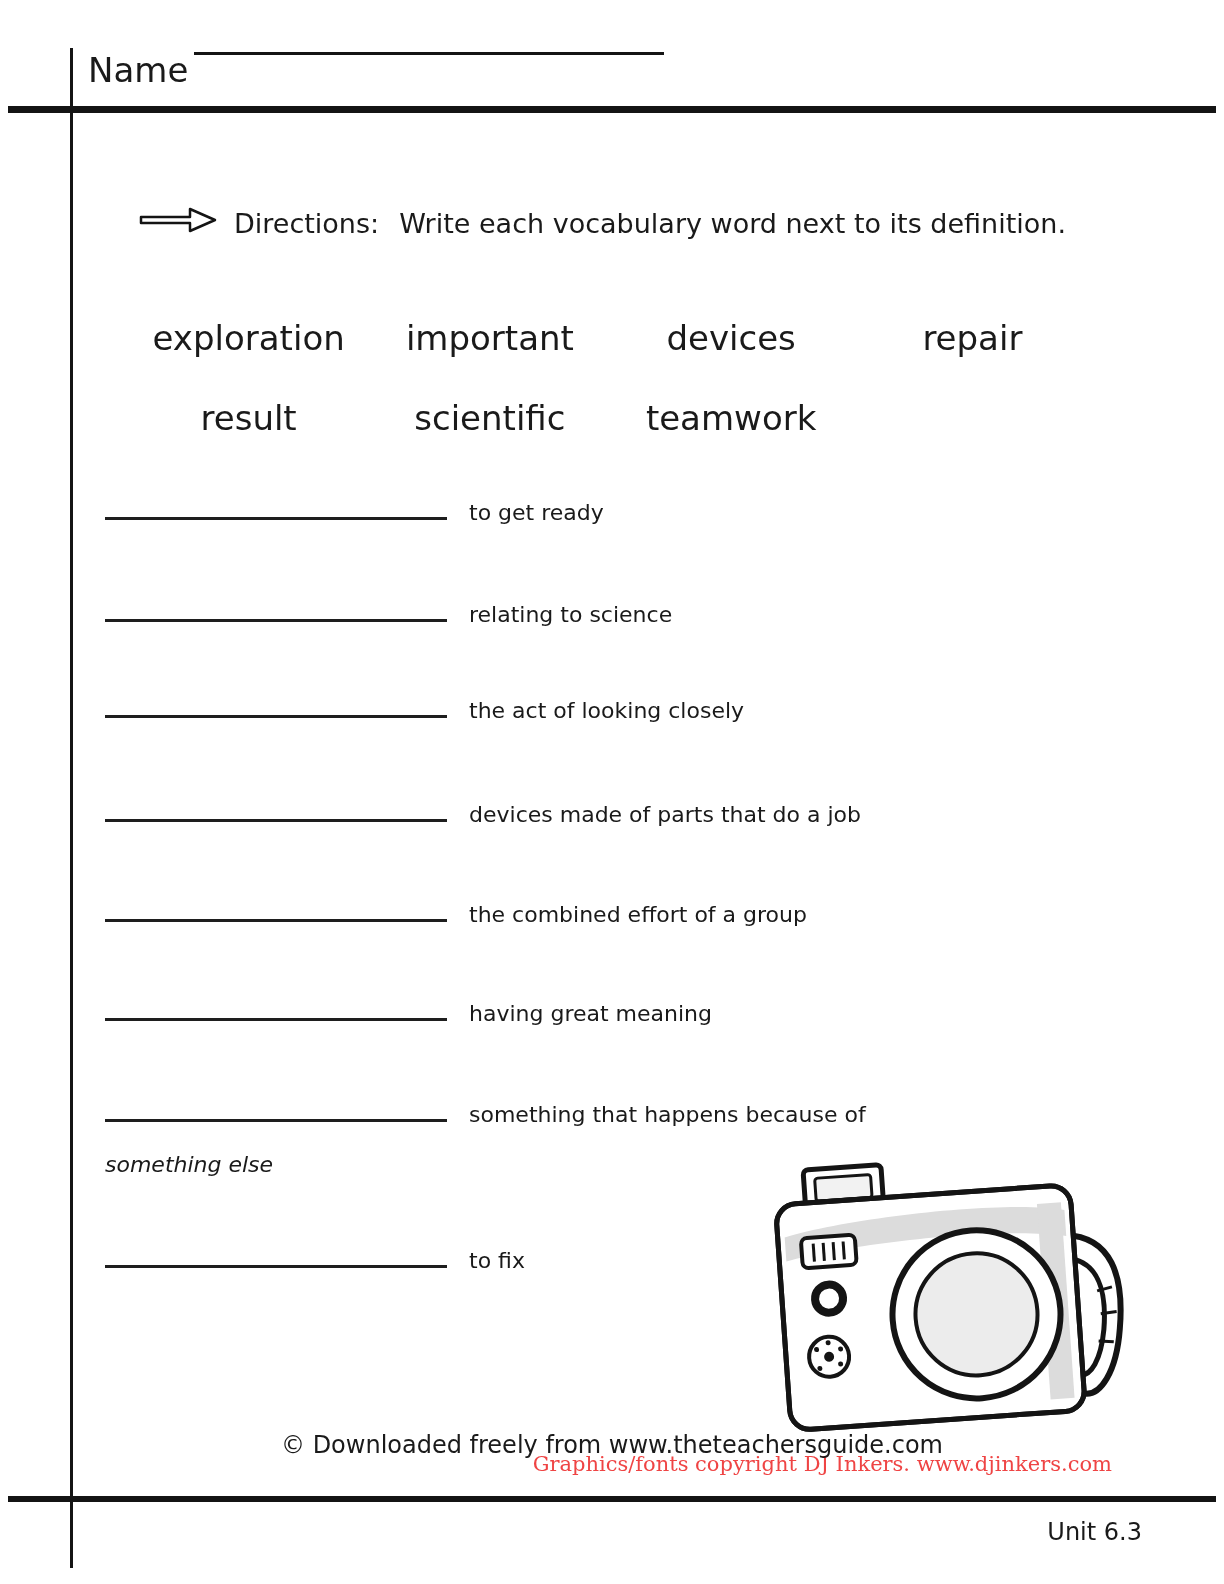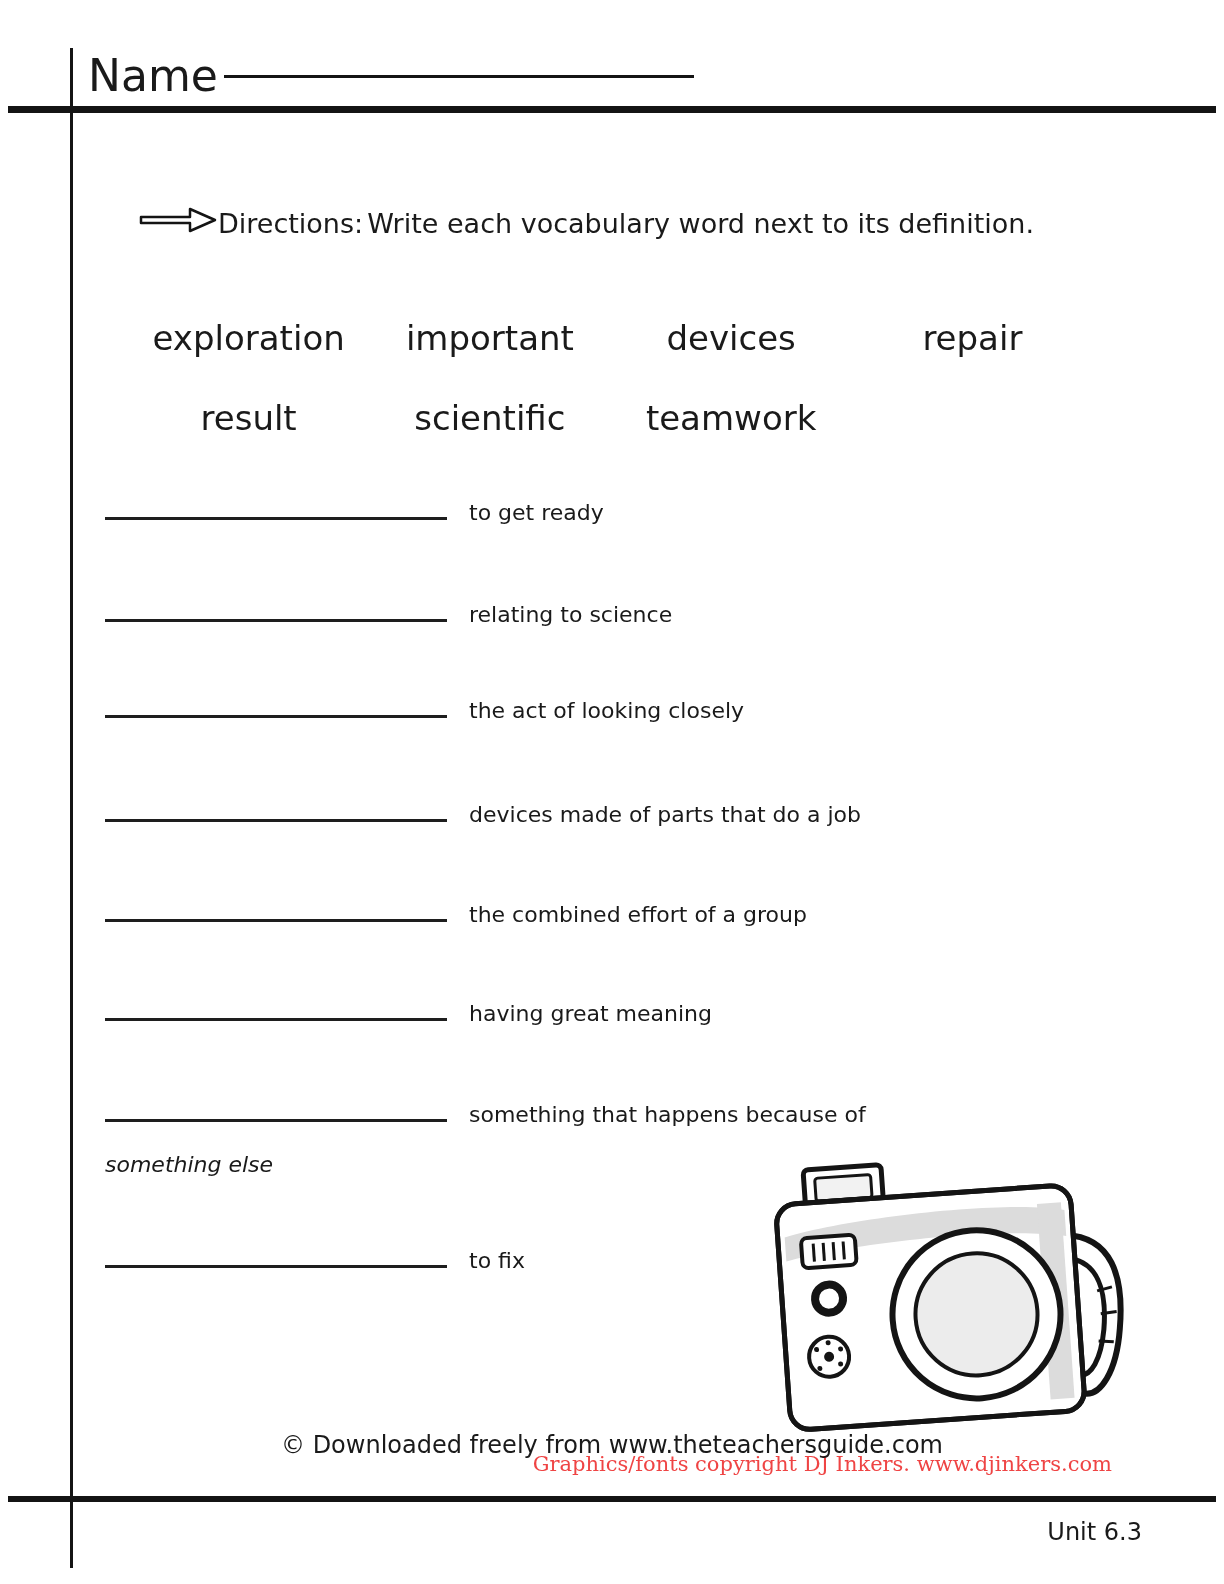--- a/index.html
+++ b/index.html
@@ -13,22 +13,22 @@
     overflow: hidden;
   }
   .margin-vline {
     position: absolute;
     left: 70px; top: 48px; bottom: 16px;
     width: 3px; background: #141414;
   }
   .name-row {
     position: absolute;
     top: 50px; left: 88px;
-    font-size: 44px;
-    display: flex; align-items: center;
+    font-size: 34px;
+    display: flex; align-items: flex-start;
   }
   .name-blank {
     display: inline-block;
     width: 470px; height: 2px;
     border-bottom: 3px solid #141414;
     margin-left: 6px;
   }
   .top-rule {
     position: absolute;
     top: 106px; left: 8px; right: 8px;
@@ -40,21 +40,21 @@
     border: 2px solid #1e1e1e;
     display: flex; align-items: center; justify-content: center;
   }
   .title-text {
     font-size: 48px; font-weight: 700; letter-spacing: 1px;
   }
   .directions {
     position: absolute;
     top: 206px; left: 138px;
     font-size: 27px;
-    display: flex; align-items: center; gap: 0;
+    display: flex; align-items: center; gap: 16px;
     white-space: nowrap;
   }
   .directions .label { margin-right: 4px; }
   .wordbank {
     position: absolute;
     top: 318px; left: 128px; width: 965px;
     display: grid;
     grid-template-columns: repeat(4, 1fr);
     row-gap: 40px;
     font-size: 34px;

